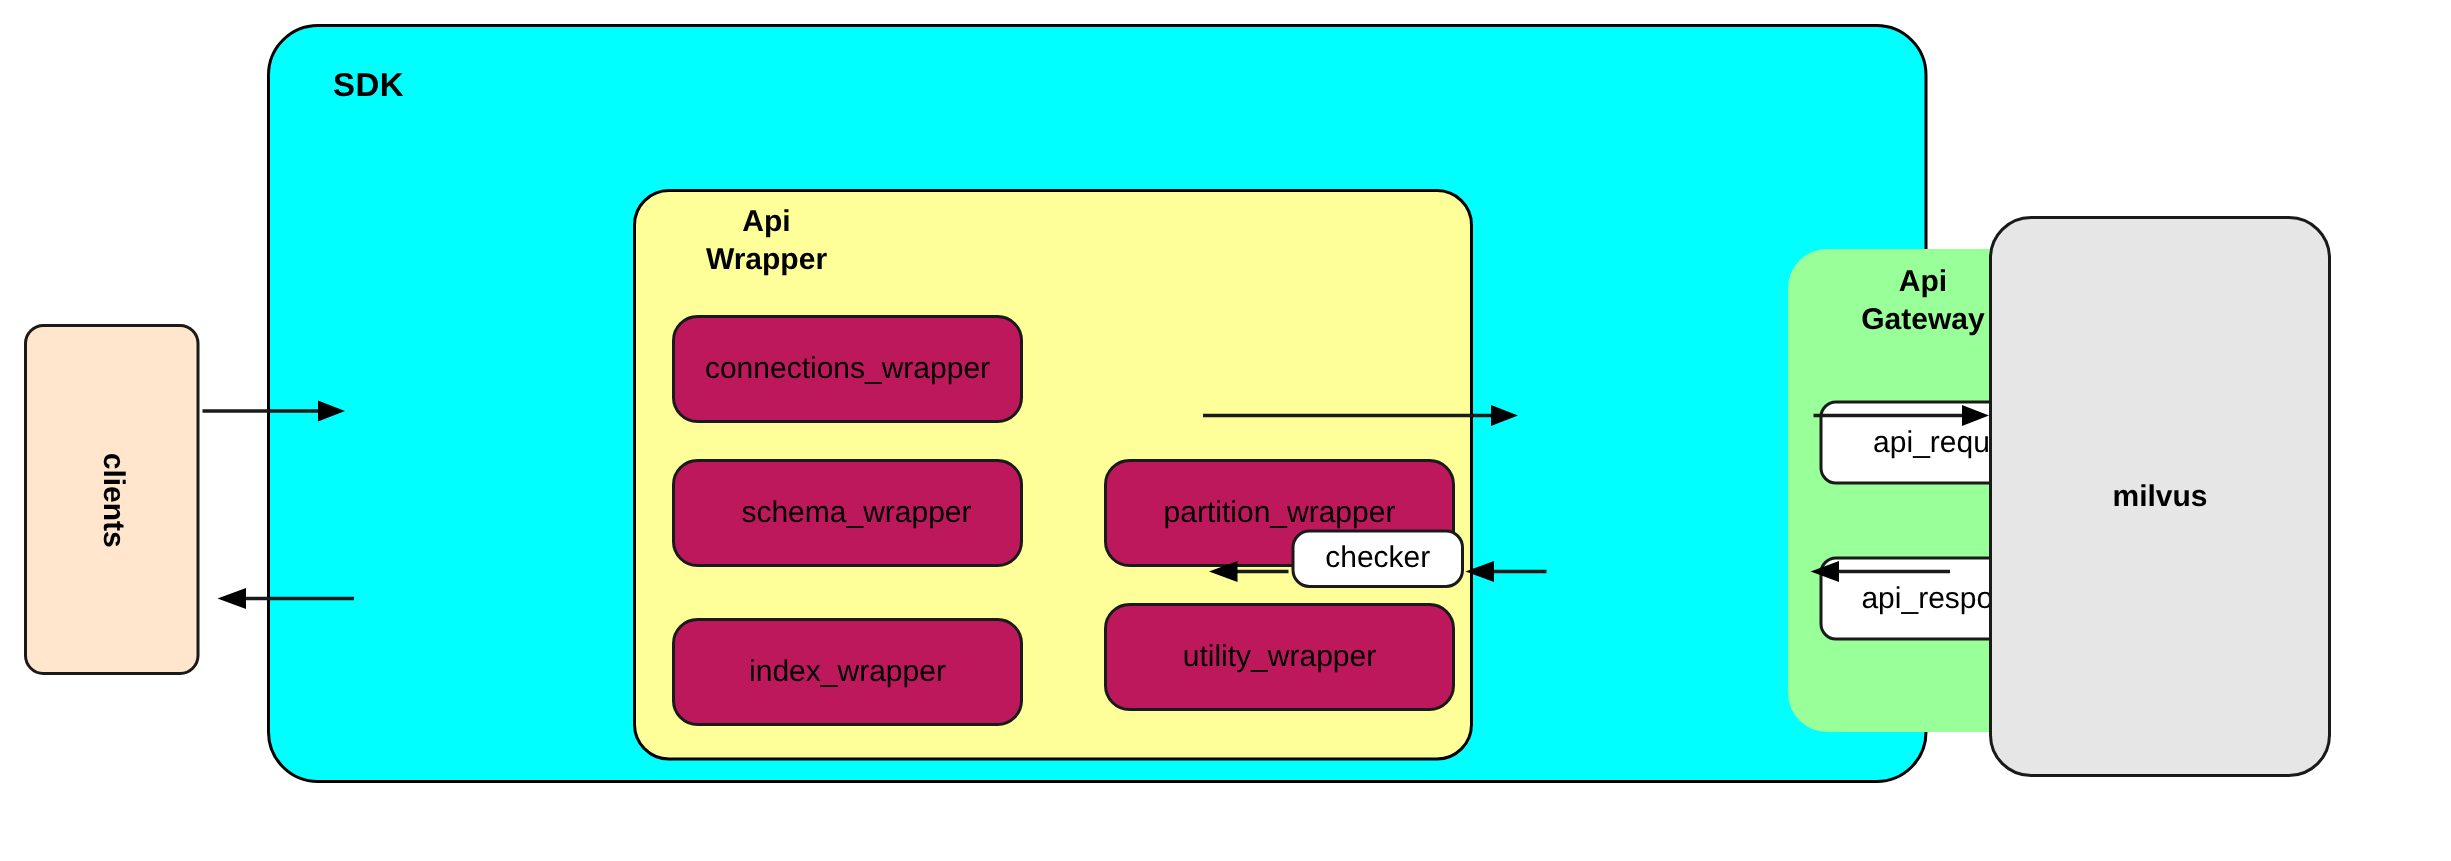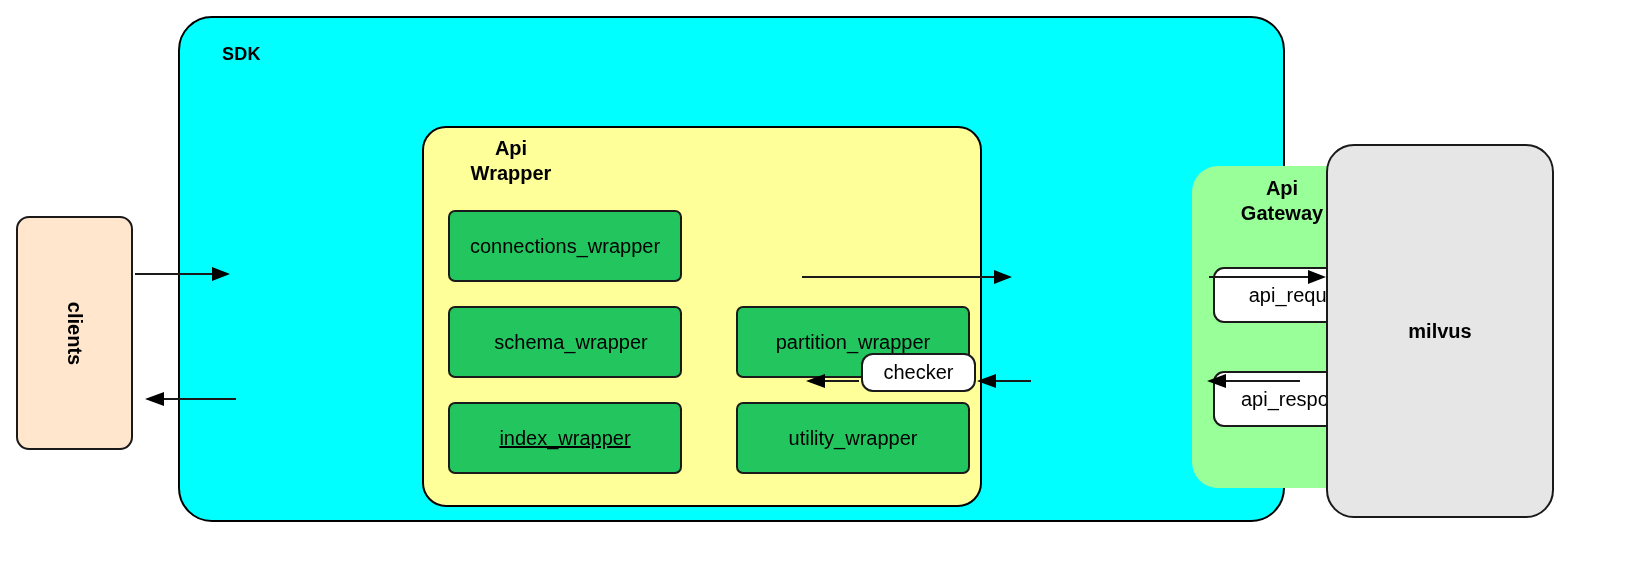--- a/index.html
+++ b/index.html
@@ -35,21 +35,21 @@
     width: 1107px;
     height: 506px;
     background: #00ffff;
     border-radius: 34px;
     display: block;
   }
   .sdk-label {
     position: absolute;
     left: 42px;
     top: 26px;
-    font-size: 18px;
+    font-size: 22px;
     font-weight: bold;
     color: #000000;
     letter-spacing: 0.3px;
   }
 
   
   .apiwrapper-box {
     left: 242px;
     top: 108px;
     width: 560px;
@@ -66,22 +66,22 @@
     font-size: 20px;
     line-height: 25px;
     font-weight: bold;
     color: #000000;
   }
   .apiwrapper-label .l1 { display: block; text-align: center; }
   .apiwrapper-label .l2 { display: block; text-align: center; }
 
   
   .wrapper-item {
-    background: #22c55e;
-    border-radius: 7px;
+    background: #be185d;
+    border-radius: 17px;
     border: 2px solid #1a1a1a;
     width: 234px;
     height: 72px;
     font-size: 20px;
     color: #000000;
   }
 
   
   .gateway-box {
     left: 1012px;
@@ -202,21 +202,21 @@
         <span>connections_wrapper</span>
       </div>
 
       <div class="box wrapper-item" style="left:24px;  top:178px;padding-left:12px;">
         <span>schema_wrapper</span>
       </div>
       <div class="box wrapper-item" style="left:312px; top:178px;">
         <span>partition_wrapper</span>
       </div>
 
-      <div class="box wrapper-item" style="left:24px;  top:274px;text-decoration:underline;">
+      <div class="box wrapper-item" style="left:24px;  top:284px;">
         <span>index_wrapper</span>
       </div>
       <div class="box wrapper-item" style="left:312px; top:274px;">
         <span>utility_wrapper</span>
       </div>
     </div>
 
     <div class="box gateway-box">
       <div class="gateway-label">
         <span class="l1">Api</span>

